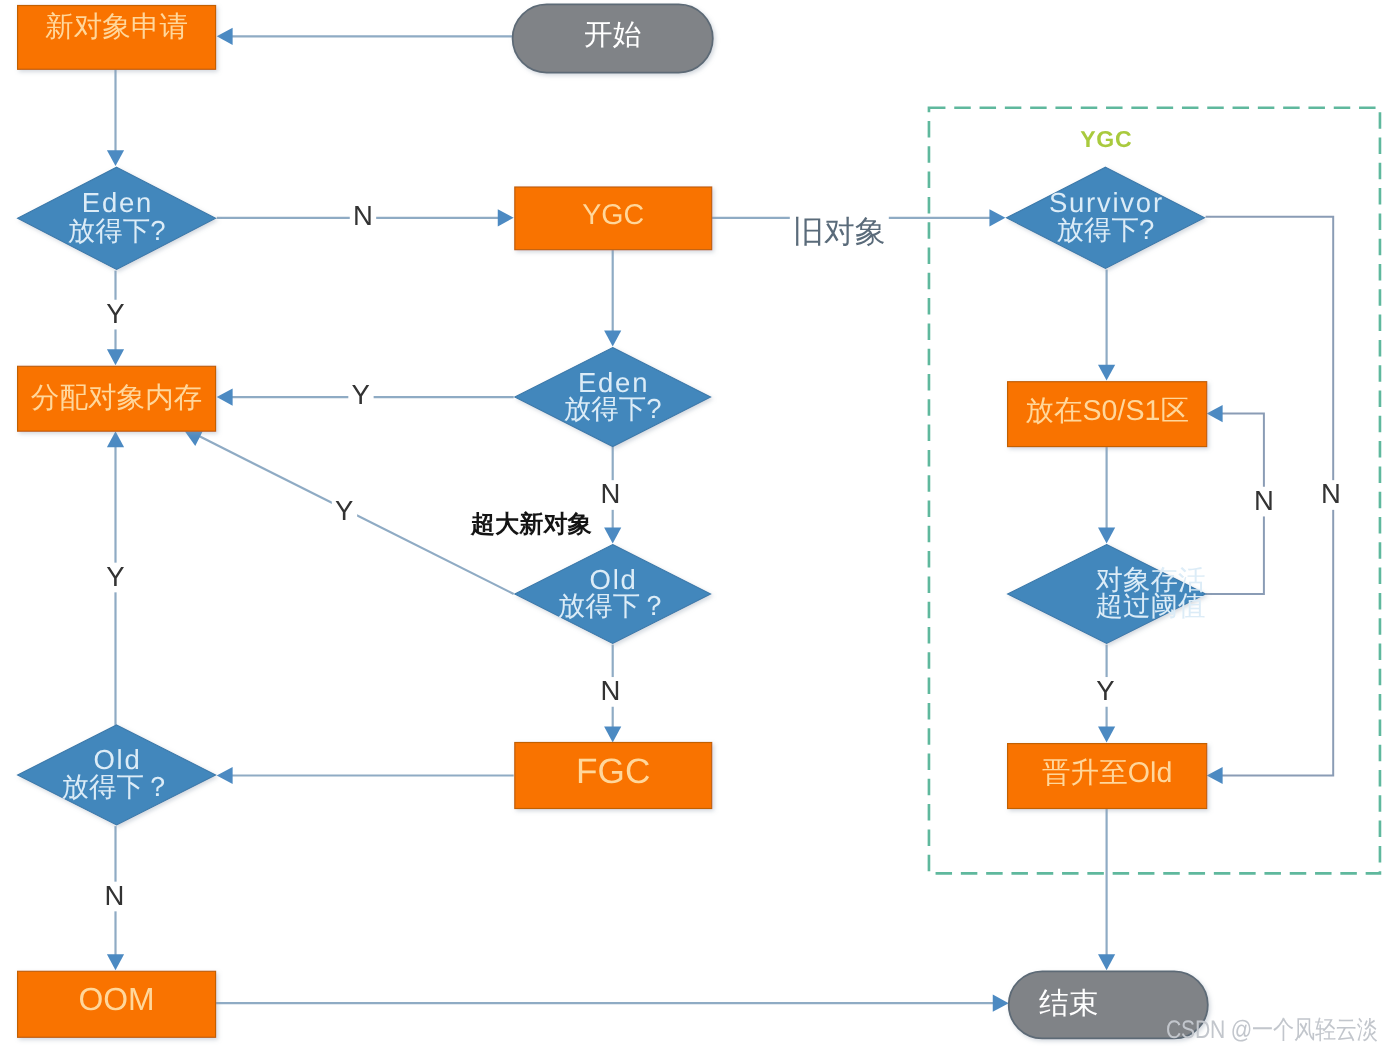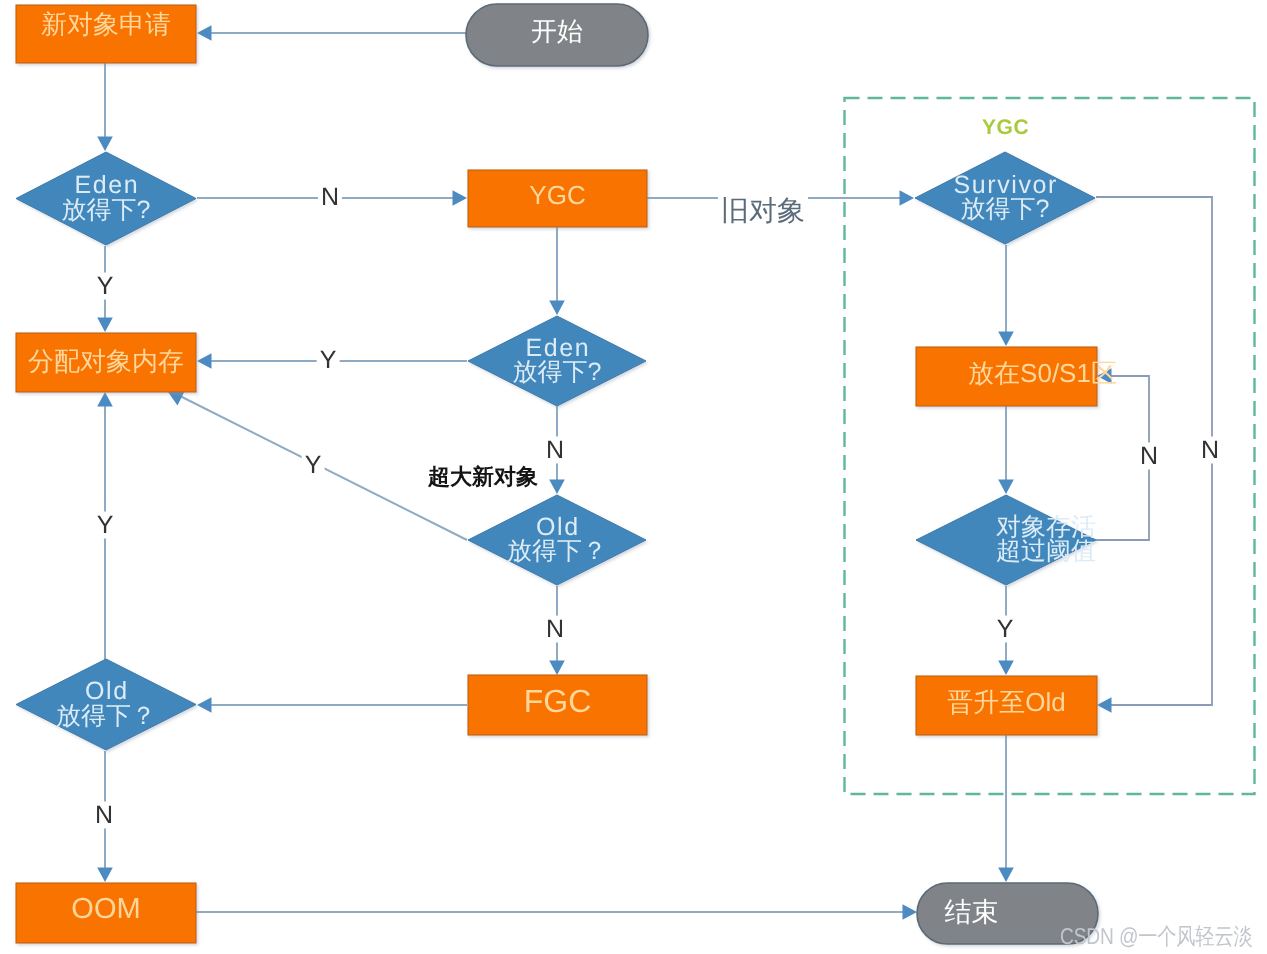--- a/index.html
+++ b/index.html
@@ -135,21 +135,21 @@
 <span class="ln1">Old</span>
 <span class="ln2">放得下？</span>
 </div>
 <div class="nodelabel nl-orange" style="left:16.0px;top:880.0px;width:180.0px;height:60.0px;font-size:29px;line-height:1.22;">
 <span>OOM</span>
 </div>
 <div class="nodelabel nl-blue" style="left:915.0px;top:151.0px;width:180.0px;height:92.0px;font-size:25.0px;line-height:0.98;">
 <span class="ln1">Survivor</span>
 <span class="ln2">放得下?</span>
 </div>
-<div class="nodelabel nl-orange" style="left:916.0px;top:344.0px;width:181.0px;height:59.0px;font-size:26.0px;line-height:1.22;padding-left:36px;">
+<div class="nodelabel nl-orange" style="left:916.0px;top:344.0px;width:181.0px;height:59.0px;font-size:26.0px;line-height:1.22;">
 <span>放在S0/S1区</span>
 </div>
 <div class="nodelabel nl-blue" style="left:916.0px;top:494.0px;width:180.0px;height:90.0px;font-size:25.0px;line-height:0.98;align-items:flex-end;">
 <span class="ln1cjk">对象存活</span>
 <span class="ln2">超过阈值</span>
 </div>
 <div class="nodelabel nl-orange" style="left:916.0px;top:673.0px;width:181.0px;height:59.0px;font-size:26.0px;line-height:1.22;">
 <span>晋升至Old</span>
 </div>
 <div class="nodelabel nl-gray" style="left:881px;top:882.0px;width:181.0px;height:61.0px;font-size:27.0px;line-height:1.22;">

